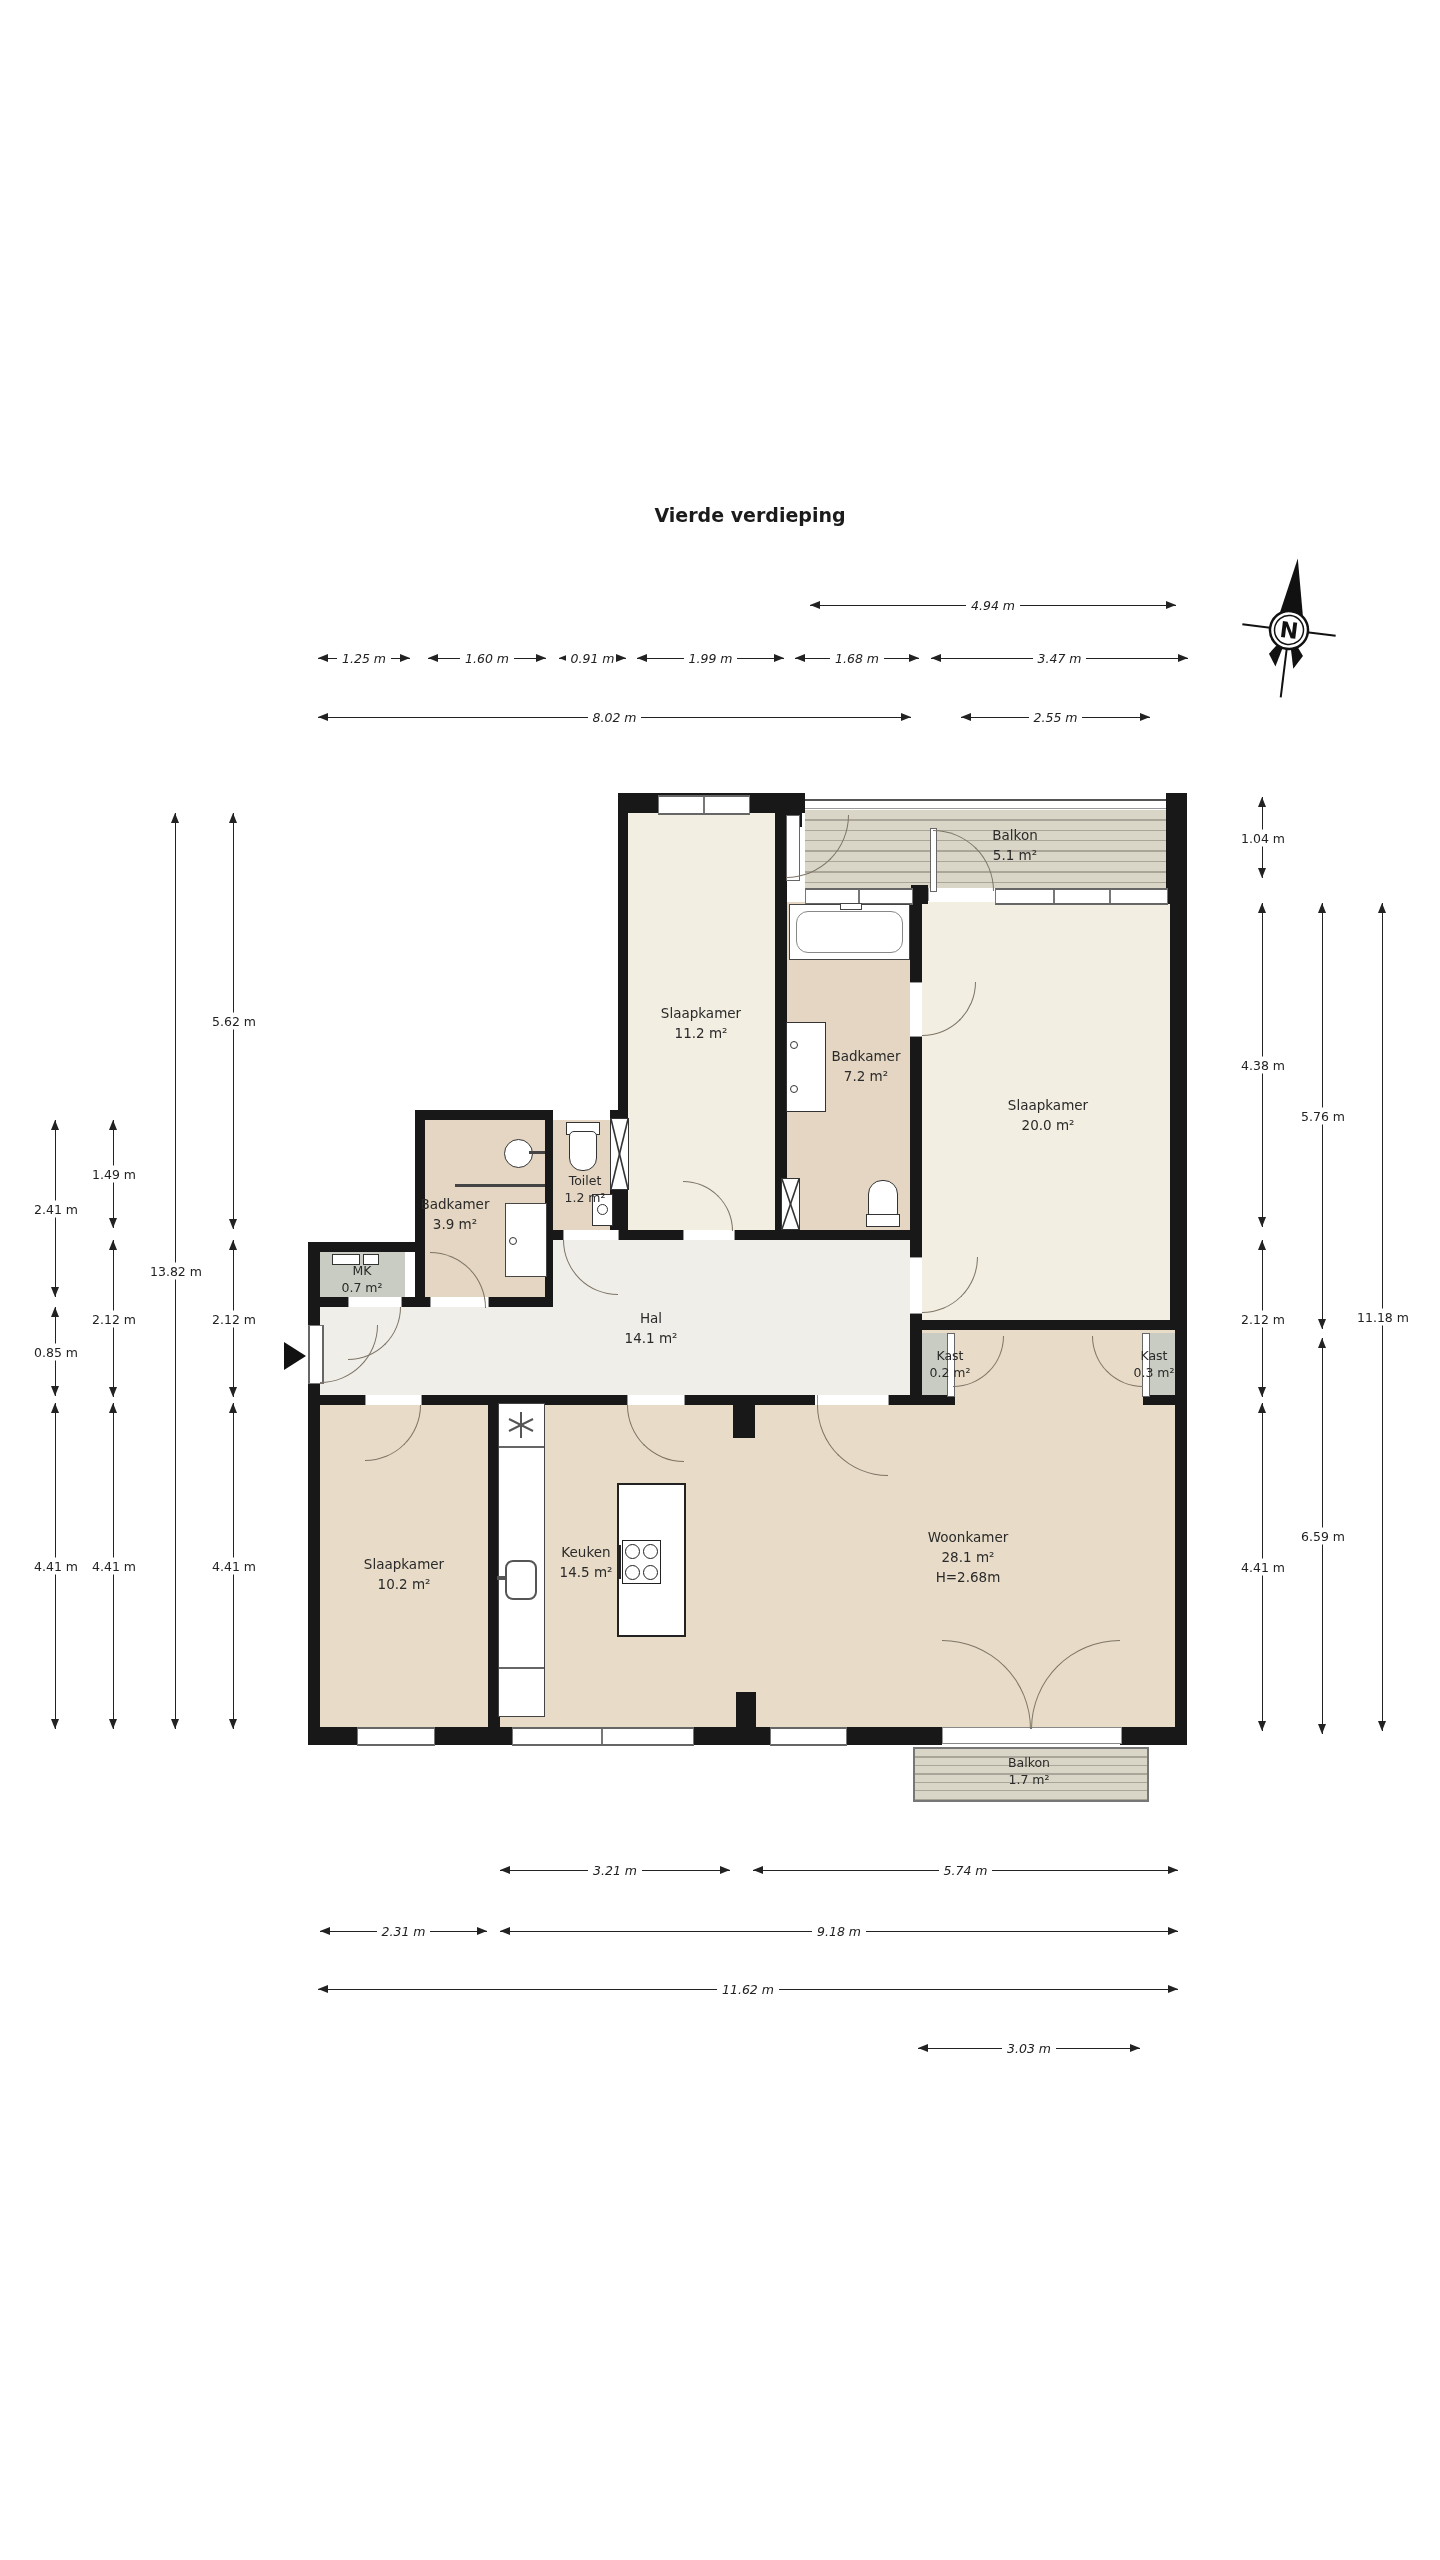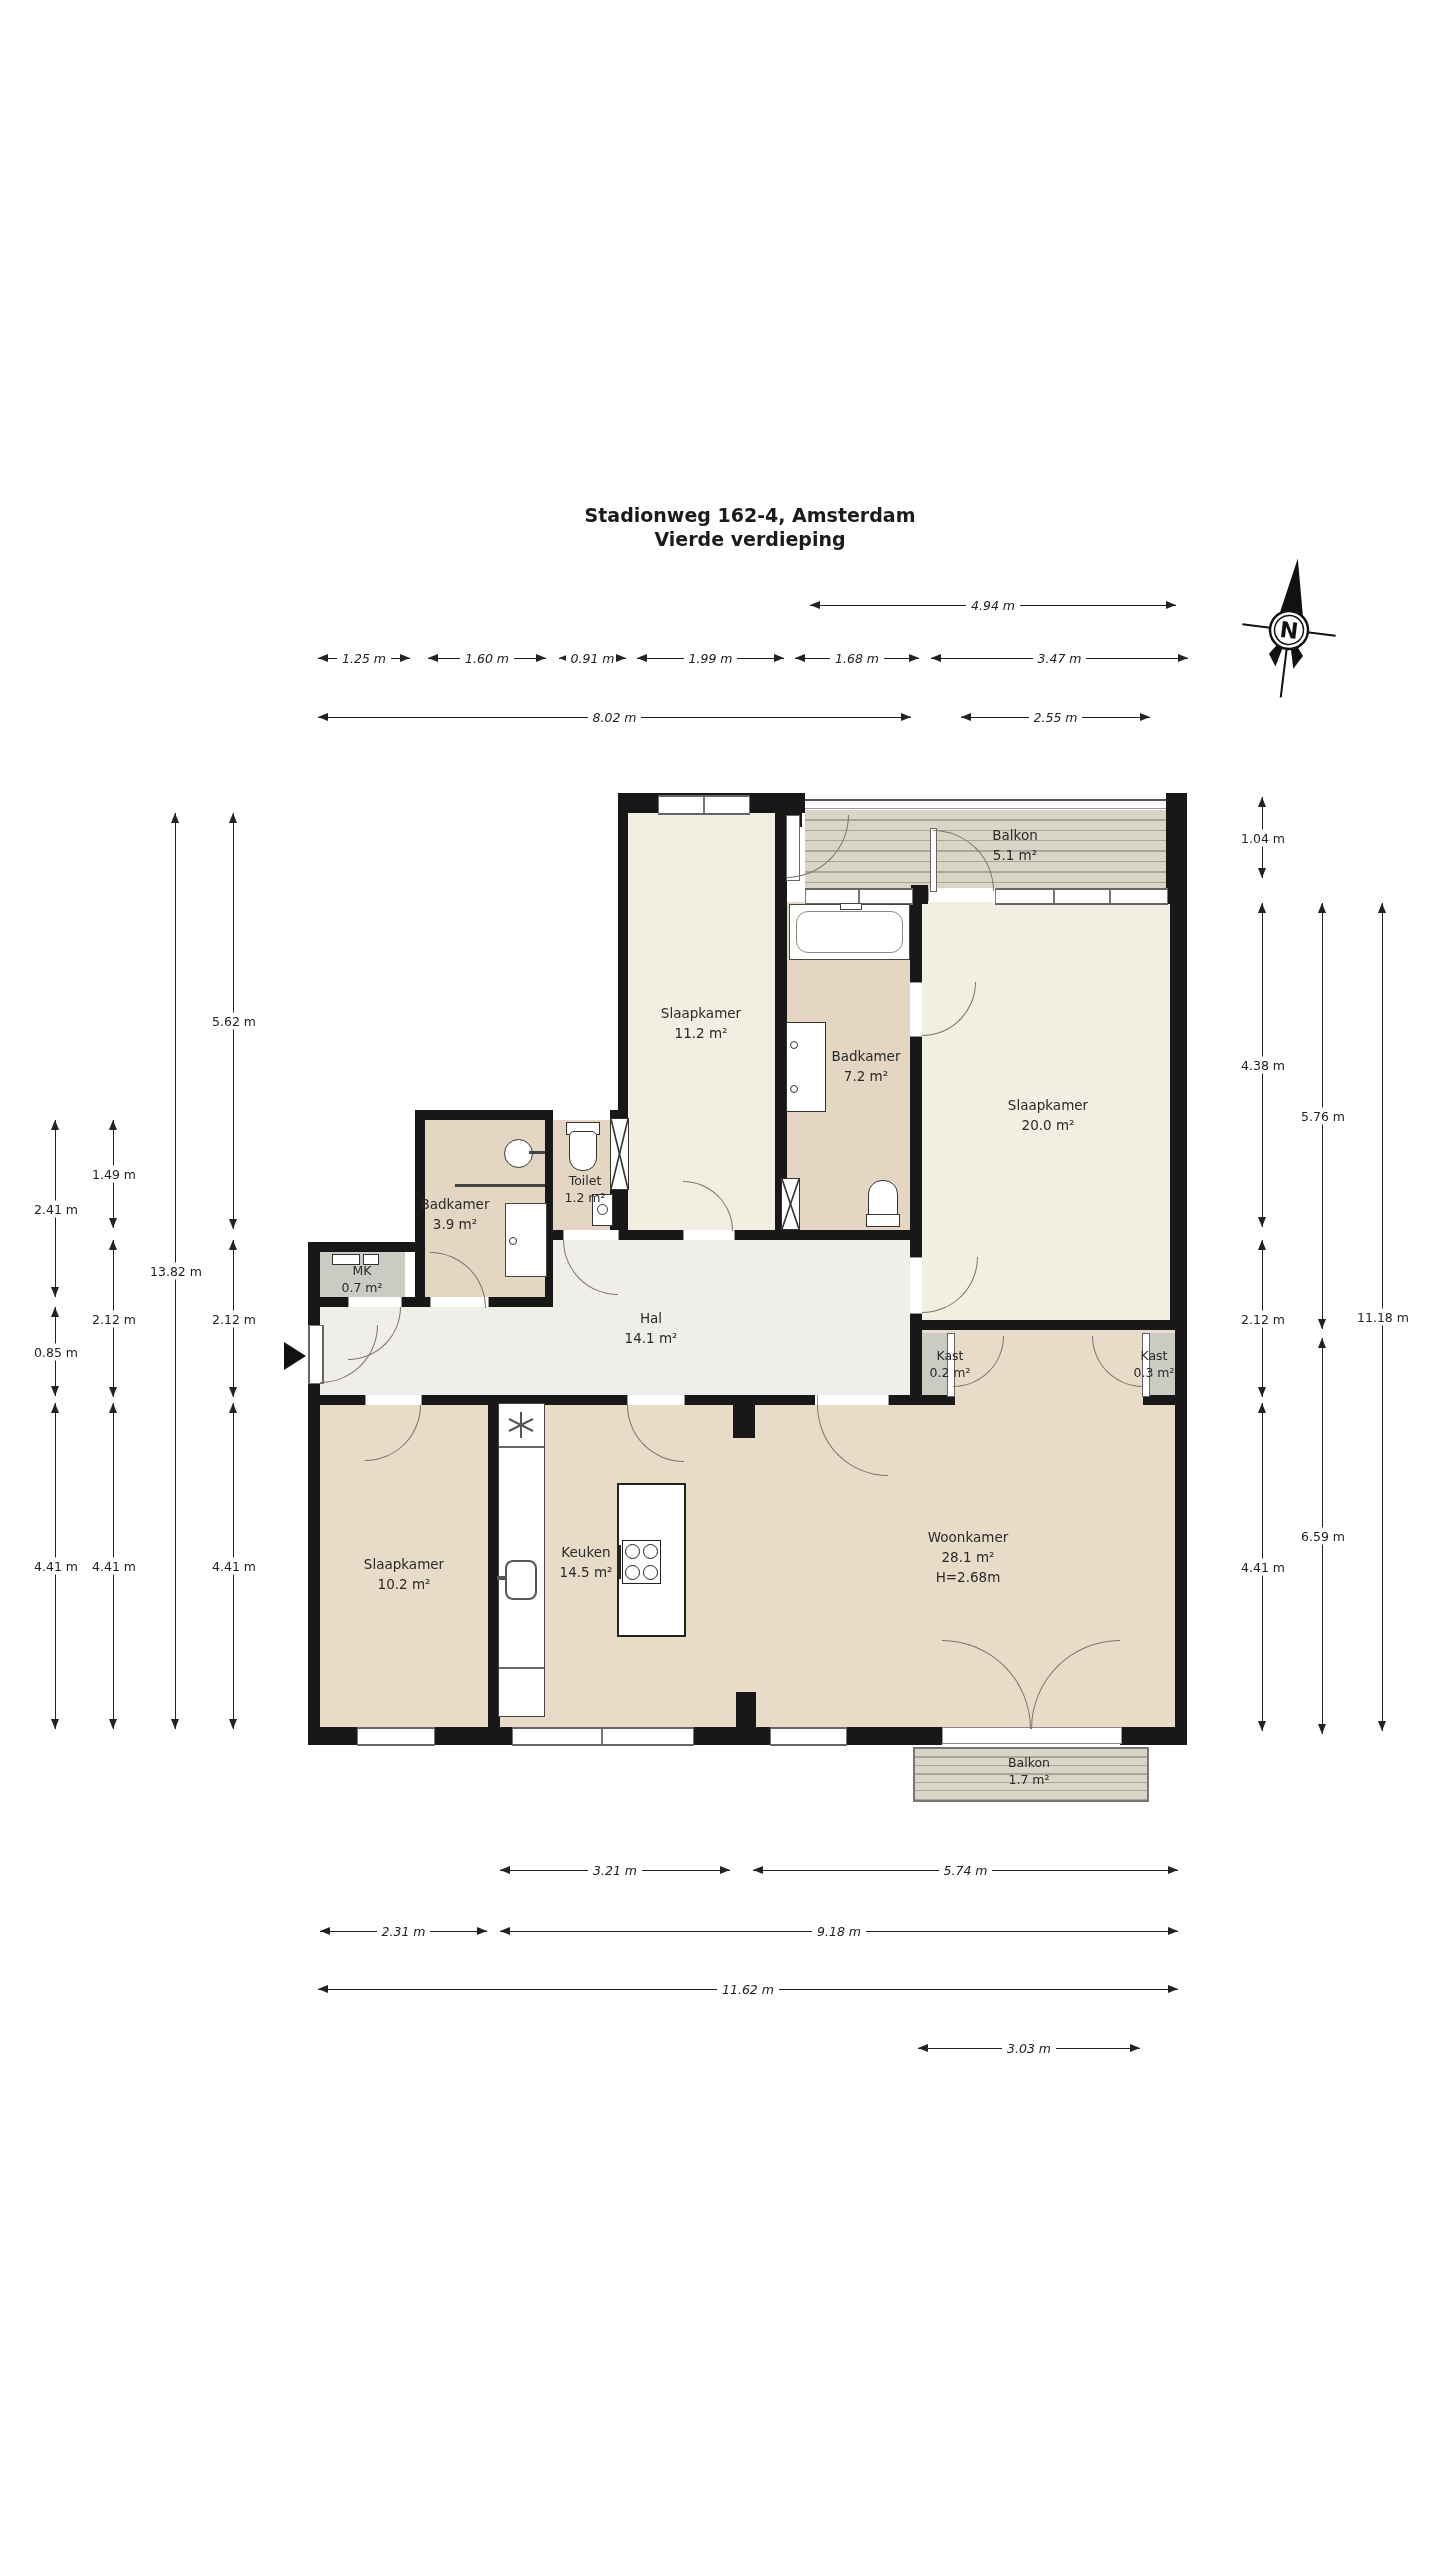--- a/index.html
+++ b/index.html
@@ -57,21 +57,20 @@
   .burner{position:absolute;width:13px;height:13px;border:1.4px solid #222;border-radius:50%;background:#fff;}
   .dot{position:absolute;border:1.3px solid #333;border-radius:50%;background:#fff;}
   .thinline{position:absolute;background:#444;z-index:10;}
 </style>
 </head>
 <body>
 
 <div id="canvas">
 
   <div class="title">
-    <div>Stadionweg 162-4, Amsterdam</div>
     <div>Vierde verdieping</div>
   </div>
 
   <div class="room" style="left:320px;top:1307px;width:600px;height:88px;background:var(--hal);"></div>
   <div class="room" style="left:553px;top:1240px;width:367px;height:67px;background:var(--hal);"></div>
   <div class="room" style="left:628px;top:813px;width:147px;height:419px;background:var(--cream);"></div>
   <div class="room" style="left:787px;top:813px;width:18px;height:79px;background:#fff;"></div>
   <div class="room hatch" style="left:805px;top:810px;width:361px;height:80px;"></div>
   <div class="rail" style="left:805px;top:799px;width:361px;height:7px;"></div>
   <div class="room" style="left:787px;top:902px;width:123px;height:330px;background:var(--tan2);"></div>

